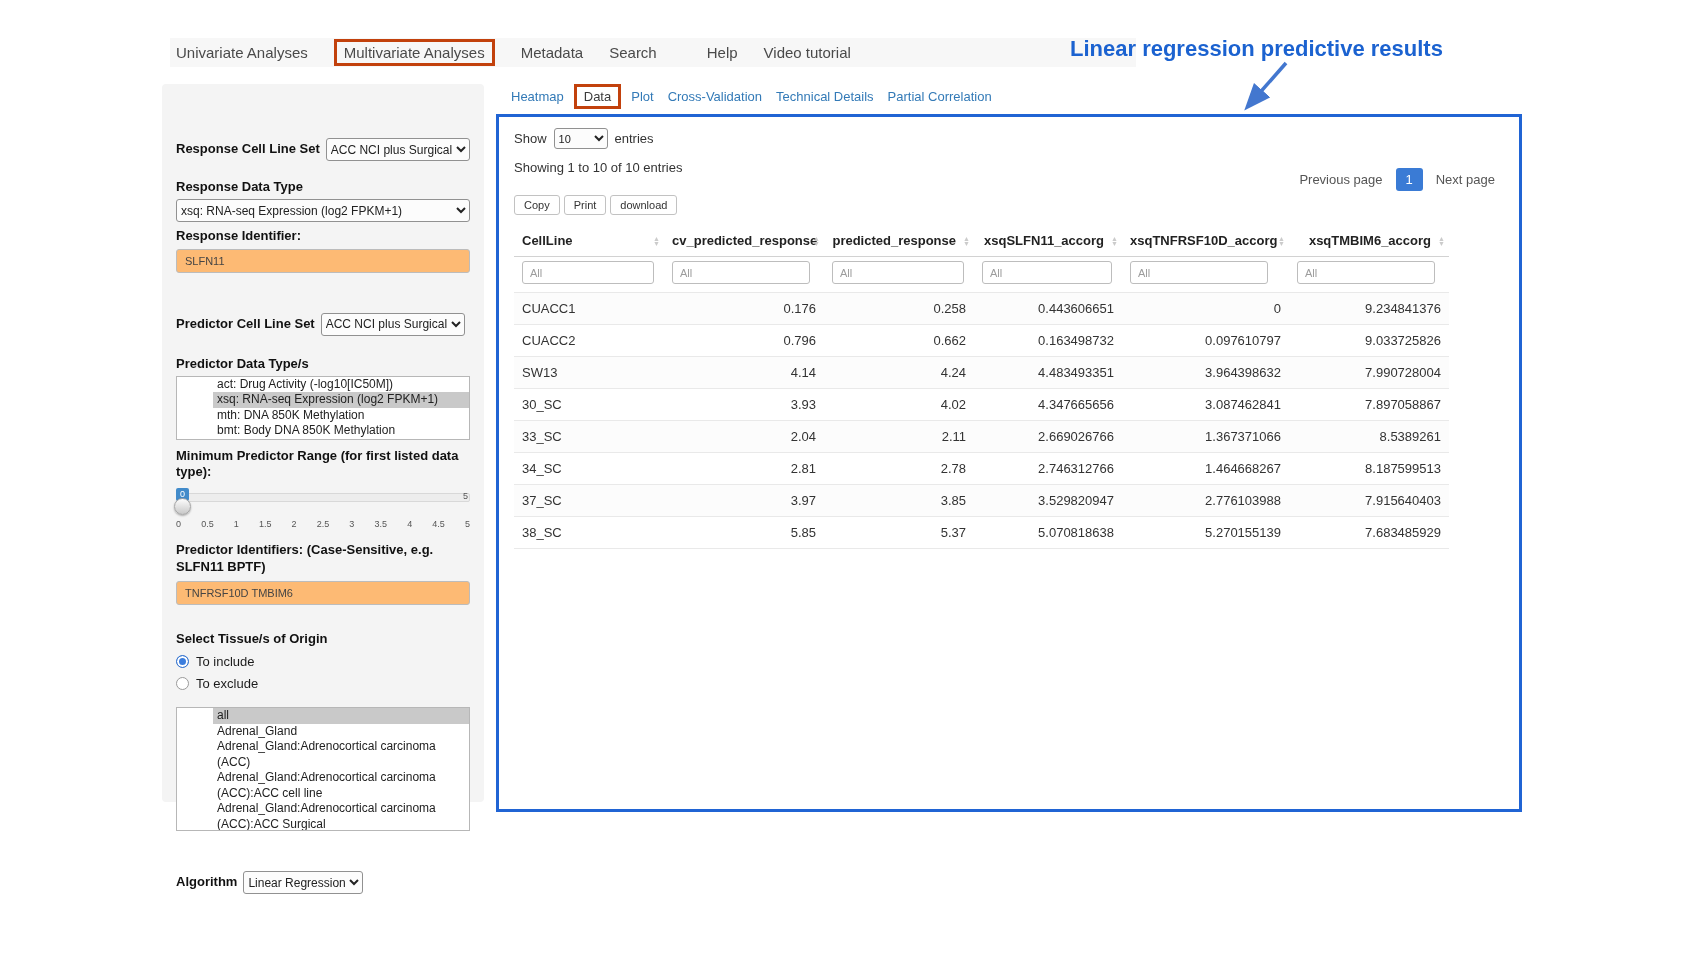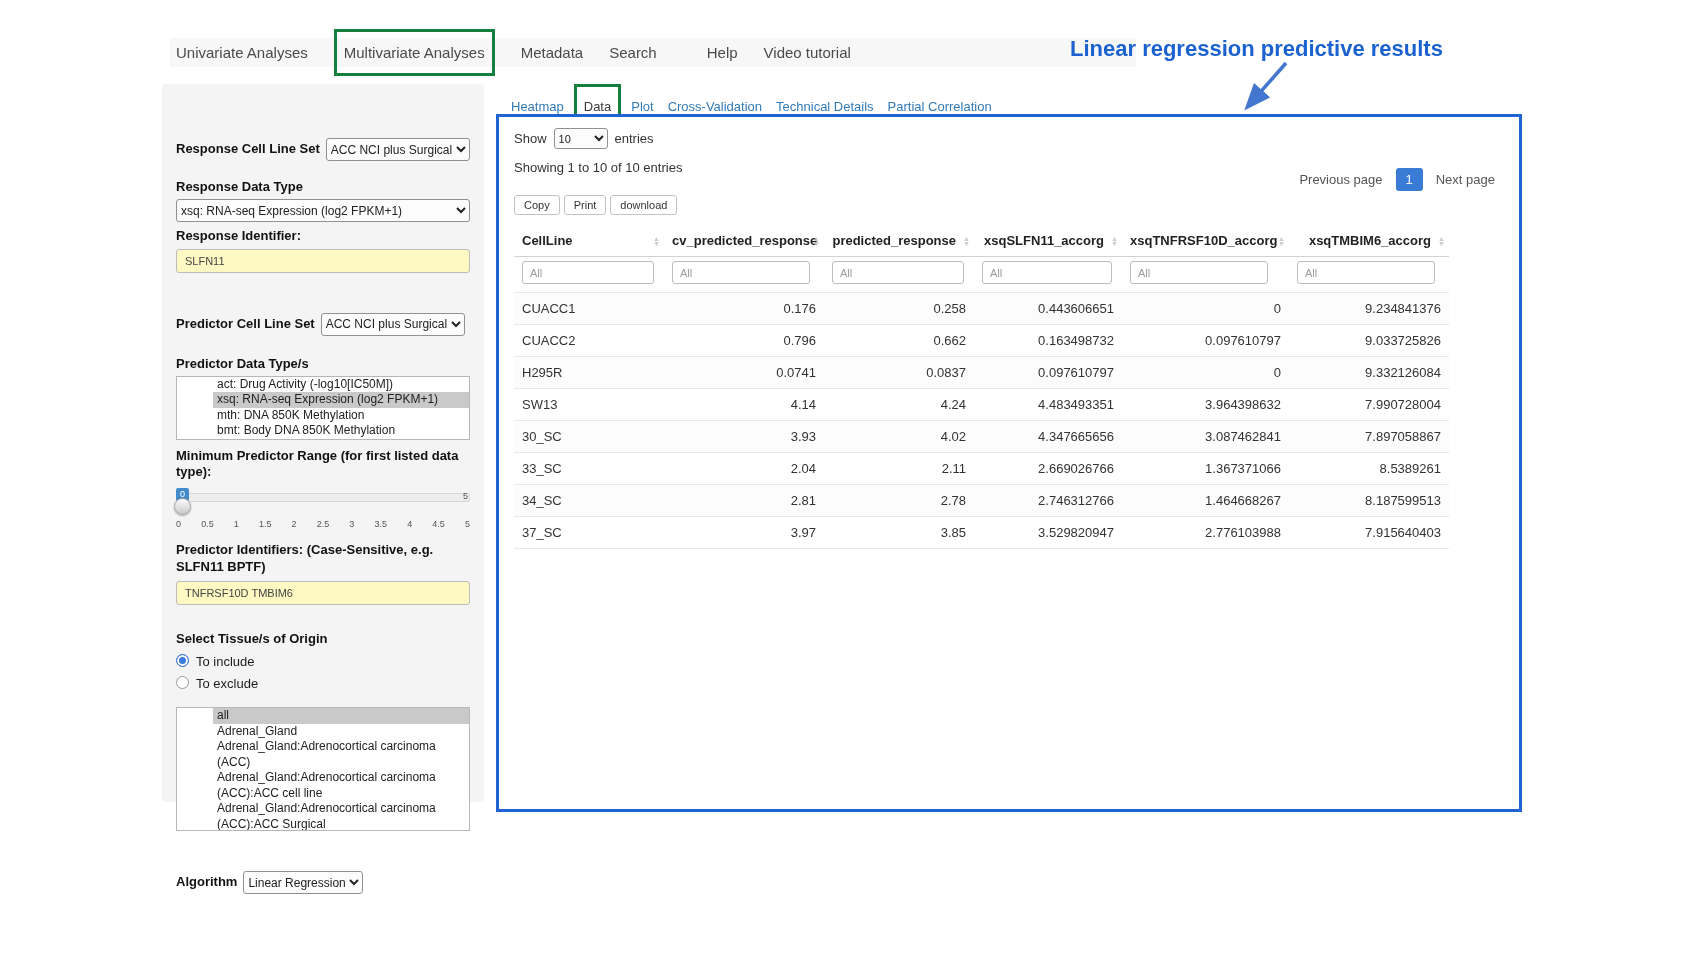--- a/index.html
+++ b/index.html
@@ -4,43 +4,43 @@
 <style>
   *{margin:0;box-sizing:border-box;}
   html,body{width:1700px;height:956px;}
   body{position:relative;background:#fff;font-family:"Liberation Sans",sans-serif;color:#333;overflow:hidden;}
   select{font-family:inherit;font-size:12px;height:23px;border:1px solid #919191;border-radius:3px;background:#fcfcfc;color:#222;}
   .mt4{margin-top:4px}.mt6{margin-top:6px}.mt8{margin-top:8px}
   .mt16{margin-top:16px}.mt18{margin-top:18px}.mt20{margin-top:20px}.mt26{margin-top:26px}
 
   .topnav{position:absolute;left:170px;top:38px;width:966px;height:29px;background:#f7f7f7;display:flex;align-items:center;gap:26px;padding-left:6px;font-size:15px;color:#4a4a4a;}
   .nav-item{white-space:nowrap;cursor:pointer;}
-  .red-box{border:3px solid #15803d;padding:12px 7px;margin:-5px 0;}
+  .red-box{border:3px solid #c2410c;padding:2px 7px;margin:-5px 0;}
   .nav-item[data-name="nav-item-help"]{margin-left:24px;}
 
   .annot-title{position:absolute;left:1070px;top:36px;font-size:22px;font-weight:bold;color:#1b62d0;}
   .annot-arrow{position:absolute;left:1232px;top:58px;}
 
   
   .sidebar{position:absolute;left:162px;top:84px;width:322px;height:718px;background:#f4f4f4;border-radius:4px;padding:14px;font-size:13px;color:#1c1c1c;}
   .fld-label{font-weight:bold;color:#111;line-height:1.25;}
   .inline-row{display:flex;align-items:center;gap:6px;margin-top:40px;}
-  .sidebar input[type="text"]{width:100%;height:24px;border:1px solid #bcbcbc;border-radius:3px;padding:0 8px;font-size:11px;color:#444;background:#fef9c3;font-family:inherit;}
+  .sidebar input[type="text"]{width:100%;height:24px;border:1px solid #bcbcbc;border-radius:3px;padding:0 8px;font-size:11px;color:#444;background:#fdba74;font-family:inherit;}
   .full{width:100%;}
   .listbox{border:1px solid #b7b7b7;background:#fff;font-size:12px;color:#222;overflow:hidden;}
   .listbox-option{padding:0 4px;line-height:15.5px;white-space:nowrap;overflow:hidden;cursor:default;margin-left:36px;}
   .listbox.wrap .listbox-option{white-space:normal;}
   .listbox-option.selected{background:#c9c9c9;}
   .slider{position:relative;height:46px;margin-top:8px;}
   .slider-track{position:absolute;left:0;right:0;top:5px;height:9px;background:#ededed;border:1px solid #d8d8d8;border-radius:2px;cursor:pointer;}
   .slider-chip{position:absolute;left:0;top:0;z-index:2;background:#428bca;color:#fff;font-size:9px;line-height:13px;padding:0 4px;border-radius:2px;}
   .slider-max{position:absolute;right:2px;top:3px;z-index:2;font-size:9px;color:#555;}
   .slider-handle{position:absolute;left:-2px;top:10px;z-index:3;width:17px;height:17px;border-radius:50%;background:linear-gradient(#fdfdfd,#c8c8c8);border:1px solid #a5a5a5;box-shadow:0 1px 2px rgba(0,0,0,.3);cursor:pointer;}
   .slider-ticks{position:absolute;left:0;right:0;top:31px;display:flex;justify-content:space-between;font-size:9px;color:#555;}
-  .radio-row{display:flex;align-items:flex-start;gap:7px;margin-top:7px;cursor:pointer;}
+  .radio-row{display:flex;align-items:center;gap:7px;margin-top:7px;cursor:pointer;}
   .radio-dot{width:13px;height:13px;border-radius:50%;border:1px solid #9a9a9a;background:#fff;flex:0 0 auto;}
   .radio-dot.checked{background:#3b7ddd;border-color:#3674ce;box-shadow:inset 0 0 0 2px #fff;}
 
   
   .tabs{position:absolute;left:511px;top:89px;display:flex;align-items:center;gap:14px;font-size:13px;color:#337ab7;}
   .tab{cursor:pointer;white-space:nowrap;}
   .tab.active{color:#3a3a3a;}
   .tab.red-box{margin:-5px -4px;}
   .panel{position:absolute;left:496px;top:114px;width:1026px;height:698px;border:3px solid #2064d4;background:#fff;padding:11px 15px;}
   .show-row{display:flex;align-items:center;gap:7px;font-size:13px;}
@@ -246,28 +246,20 @@
         </tr>
         <tr data-name="table-row">
           <td data-name="cell-cellline">CUACC2</td>
           <td class="num" data-name="cell-value">0.796</td>
           <td class="num" data-name="cell-value">0.662</td>
           <td class="num" data-name="cell-value">0.163498732</td>
           <td class="num" data-name="cell-value">0.097610797</td>
           <td class="num" data-name="cell-value">9.033725826</td>
         </tr>
         <tr data-name="table-row">
-          <td data-name="cell-cellline">H295R</td>
-          <td class="num" data-name="cell-value">0.0741</td>
-          <td class="num" data-name="cell-value">0.0837</td>
-          <td class="num" data-name="cell-value">0.097610797</td>
-          <td class="num" data-name="cell-value">0</td>
-          <td class="num" data-name="cell-value">9.332126084</td>
-        </tr>
-        <tr data-name="table-row">
           <td data-name="cell-cellline">SW13</td>
           <td class="num" data-name="cell-value">4.14</td>
           <td class="num" data-name="cell-value">4.24</td>
           <td class="num" data-name="cell-value">4.483493351</td>
           <td class="num" data-name="cell-value">3.964398632</td>
           <td class="num" data-name="cell-value">7.990728004</td>
         </tr>
         <tr data-name="table-row">
           <td data-name="cell-cellline">30_SC</td>
           <td class="num" data-name="cell-value">3.93</td>
@@ -293,15 +285,23 @@
           <td class="num" data-name="cell-value">8.187599513</td>
         </tr>
         <tr data-name="table-row">
           <td data-name="cell-cellline">37_SC</td>
           <td class="num" data-name="cell-value">3.97</td>
           <td class="num" data-name="cell-value">3.85</td>
           <td class="num" data-name="cell-value">3.529820947</td>
           <td class="num" data-name="cell-value">2.776103988</td>
           <td class="num" data-name="cell-value">7.915640403</td>
         </tr>
+        <tr data-name="table-row">
+          <td data-name="cell-cellline">38_SC</td>
+          <td class="num" data-name="cell-value">5.85</td>
+          <td class="num" data-name="cell-value">5.37</td>
+          <td class="num" data-name="cell-value">5.070818638</td>
+          <td class="num" data-name="cell-value">5.270155139</td>
+          <td class="num" data-name="cell-value">7.683485929</td>
+        </tr>
       </tbody>
   </table>
 </div>
 
 </body></html>

